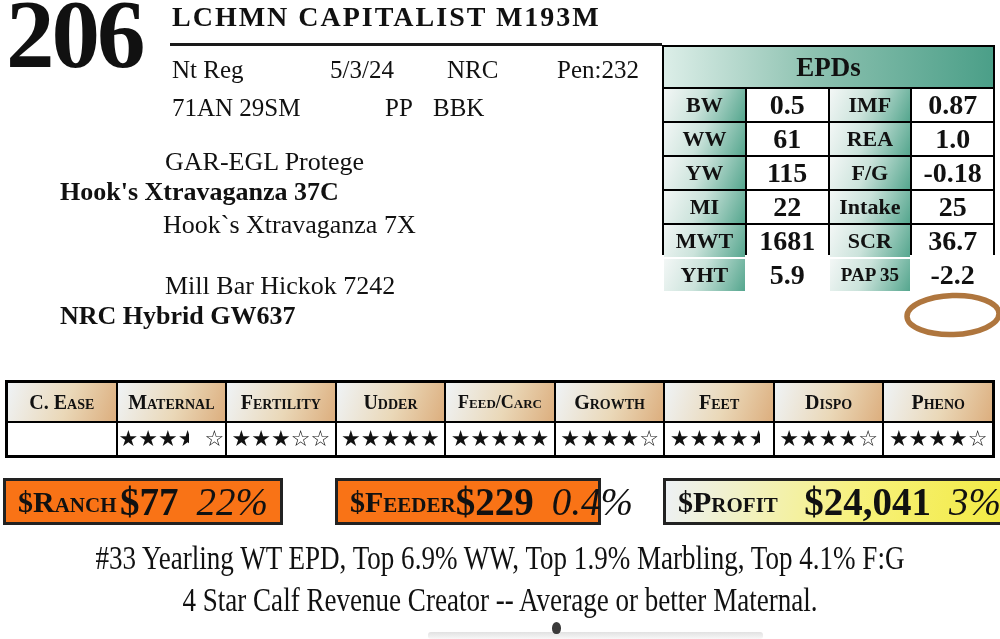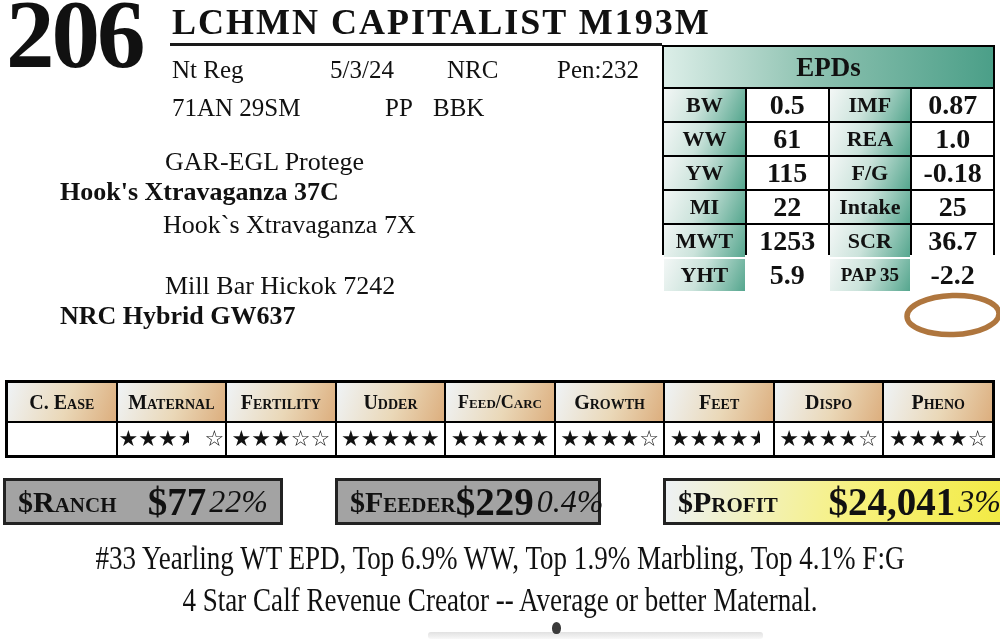--- a/index.html
+++ b/index.html
@@ -13,21 +13,21 @@
   }
   .abs{position:absolute;}
 
   
   .lot-number{
     left:6px;top:-14px;
     font-size:97px;font-weight:bold;letter-spacing:-3px;line-height:1;
   }
   .title{
     left:172px;top:1px;
-    font-size:36px;font-weight:bold;letter-spacing:2px;white-space:nowrap;font-family:Liberation Serif, serif;
+    font-size:28px;font-weight:bold;letter-spacing:2px;white-space:nowrap;font-family:Liberation Serif, serif;
   }
   .title-rule{
     left:170px;top:43px;width:492px;height:3px;background:#1a1a1a;
   }
   .info{font-size:25px;white-space:nowrap;}
 
   
   .ped{font-size:26px;white-space:nowrap;}
   .ped.parent{font-weight:bold;}
 
@@ -75,26 +75,26 @@
     font-size:22px;line-height:1;white-space:nowrap;
   }
   .st{display:inline-block;position:relative;line-height:1;}
   .st .base{color:transparent;}
   .st .overlay{position:absolute;left:0;top:0;width:55%;overflow:hidden;}
   .gap{display:inline-block;width:7px;}
 
   
   .idx{
     top:478px;height:47px;box-sizing:border-box;
-    border:3px solid #222;background:#a3a3a3;
+    border:3px solid #222;background:#f97316;
     display:flex;align-items:center;padding:0 12px;white-space:nowrap;
   }
   .idx-label{font-variant:small-caps;font-weight:bold;font-size:30px;}
   .idx-value{font-weight:bold;font-size:39px;margin-left:auto;}
-  .idx-pct{font-style:italic;font-size:32px;margin-left:3px;}
+  .idx-pct{font-style:italic;font-size:39px;margin-left:18px;}
   #idx-ranch{left:3px;width:280px;}
   #idx-feeder{left:335px;width:266px;}
   #idx-profit{left:663px;width:353px;
     background:linear-gradient(100deg,#edf1f5 0%,#f7f17c 55%,#f2ea3f 100%);}
 
   
   .footnote{
     left:0;width:1000px;text-align:center;
     font-size:33px;transform:scaleX(0.82);white-space:nowrap;
   }
@@ -150,21 +150,21 @@
   <div class="epd-cell epd-value">115</div>
   <div class="epd-cell epd-label">F/G</div>
   <div class="epd-cell epd-value">-0.18</div>
 
   <div class="epd-cell epd-label">MI</div>
   <div class="epd-cell epd-value">22</div>
   <div class="epd-cell epd-label">Intake</div>
   <div class="epd-cell epd-value">25</div>
 
   <div class="epd-cell epd-label">MWT</div>
-  <div class="epd-cell epd-value">1253</div>
+  <div class="epd-cell epd-value">1681</div>
   <div class="epd-cell epd-label">SCR</div>
   <div class="epd-cell epd-value">36.7</div>
 
   <div class="epd-cell epd-label">YHT</div>
   <div class="epd-cell epd-value">5.9</div>
   <div class="epd-cell epd-label small">PAP 35</div>
   <div class="epd-cell epd-value">-2.2</div>
 </div>
 
 <svg class="abs pap-ellipse" viewBox="0 0 97 47">

